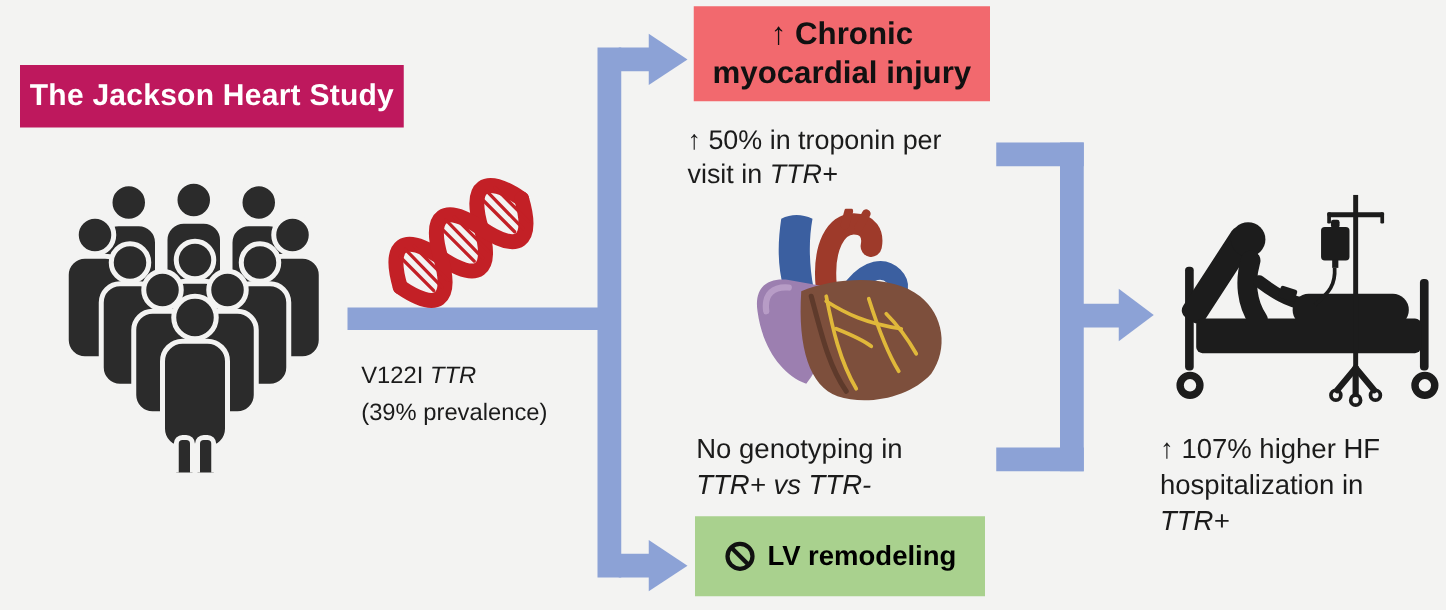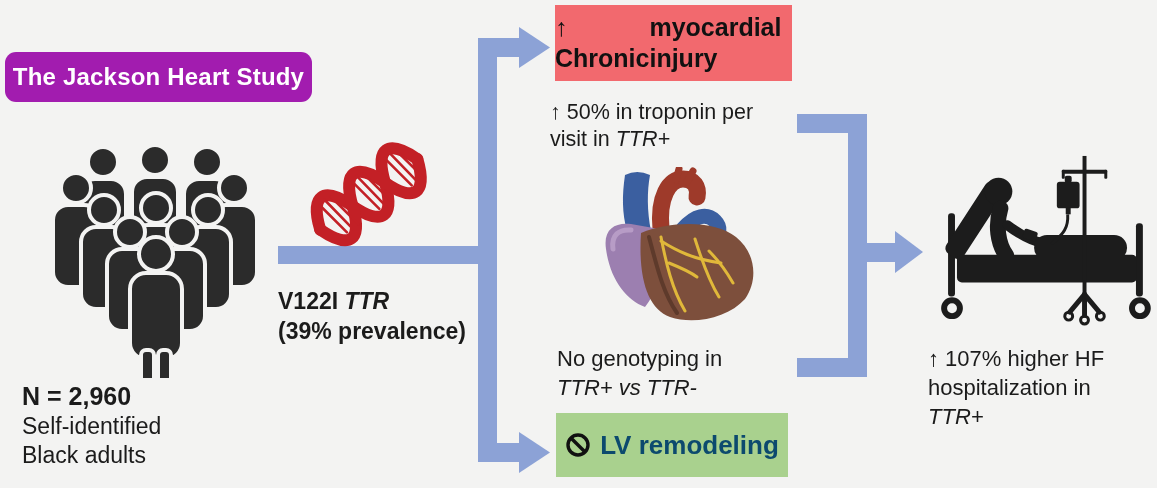--- a/index.html
+++ b/index.html
@@ -6,40 +6,40 @@
   #canvas{
     position:relative;width:1157px;height:488px;overflow:hidden;
     background:#f3f3f2;
     font-family:"Liberation Sans", sans-serif;
     color:#1b1b1b;
   }
   .abs{position:absolute;}
   .center{text-align:left;}
   
   #title-box{
-    left:5px;top:52px;width:307px;height:50px;
-    background:#a21caf;color:#ffffff;
+    left:16px;top:52px;width:307px;height:50px;
+    background:#be185d;color:#ffffff;
     display:flex;align-items:center;justify-content:center;
-    font-size:24px;font-weight:bold;letter-spacing:.2px;border-radius:11px;
+    font-size:24px;font-weight:bold;letter-spacing:.2px;
   }
   
   #n-block{left:22px;top:381px;width:260px;font-size:23px;line-height:29px;}
   #n-block .n-line{font-weight:bold;font-size:25px;line-height:31px;}
   
-  #exposure-block{left:278px;top:286px;width:212px;font-size:23px;line-height:30px;font-weight:bold;}
+  #exposure-block{left:289px;top:286px;width:212px;font-size:19px;line-height:30px;}
   
   #injury-box{
     left:555px;top:5px;width:237px;height:76px;background:#f2696e;
-    display:flex;flex-direction:row;align-items:center;justify-content:center;
+    display:flex;flex-direction:column;align-items:center;justify-content:center;
     font-size:25px;font-weight:bold;line-height:31px;color:#111;
   }
   #remodeling-box{
     left:556px;top:413px;width:232px;height:64px;background:#a9d18e;
     display:flex;align-items:center;justify-content:center;gap:9px;
-    font-size:26px;font-weight:bold;color:#0c4a6e;
+    font-size:22px;font-weight:bold;color:#000000;
   }
   #troponin-block{left:550px;top:99px;width:252px;font-size:21.5px;line-height:27px;}
   #nodiff-block{left:557px;top:344px;width:240px;font-size:22px;line-height:29px;}
   #result-block{left:928px;top:344px;width:232px;font-size:22px;line-height:29px;}
   i{font-style:italic;}
   svg{display:block;}
 </style>
 </head>
 <body>
 
@@ -85,25 +85,20 @@
     <use href="#person" x="80" y="94"></use>
     <use href="#person" x="132" y="94"></use>
     <g transform="translate(106,116)" fill="#2b2b2b" stroke="#f3f3f2" stroke-width="4">
       <circle cx="0" cy="0" r="17"></circle>
       <rect x="-26" y="19" width="52" height="86" rx="16"></rect>
       <rect x="-15" y="96" width="13" height="36" rx="5"></rect>
       <rect x="2" y="96" width="13" height="36" rx="5"></rect>
     </g>
   </svg>
 
-  <div id="n-block" class="abs center">
-    <div class="n-line">N = 2,960</div>
-    <div>Self-identified</div>
-    <div>Black adults</div>
-  </div>
 
   <svg class="abs" style="left:296px;top:126px" width="152" height="132" viewBox="0 0 152 132">
     <g transform="rotate(-36 76 66)">
       <g stroke="#c32026" stroke-width="12" stroke-linecap="round" fill="none">
         <path d="M12,66 C24,32 40,32 52,66 C64,100 80,100 92,66 C104,32 120,32 132,66"></path>
         <path d="M12,66 C24,100 40,100 52,66 C64,32 80,32 92,66 C104,100 120,100 132,66"></path>
       </g>
       <g stroke="#c32026" stroke-width="2.6" stroke-linecap="round">
         <line x1="26" y1="46" x2="32" y2="84"></line>  
           <line x1="33" y1="44" x2="39" y2="86"></line>

